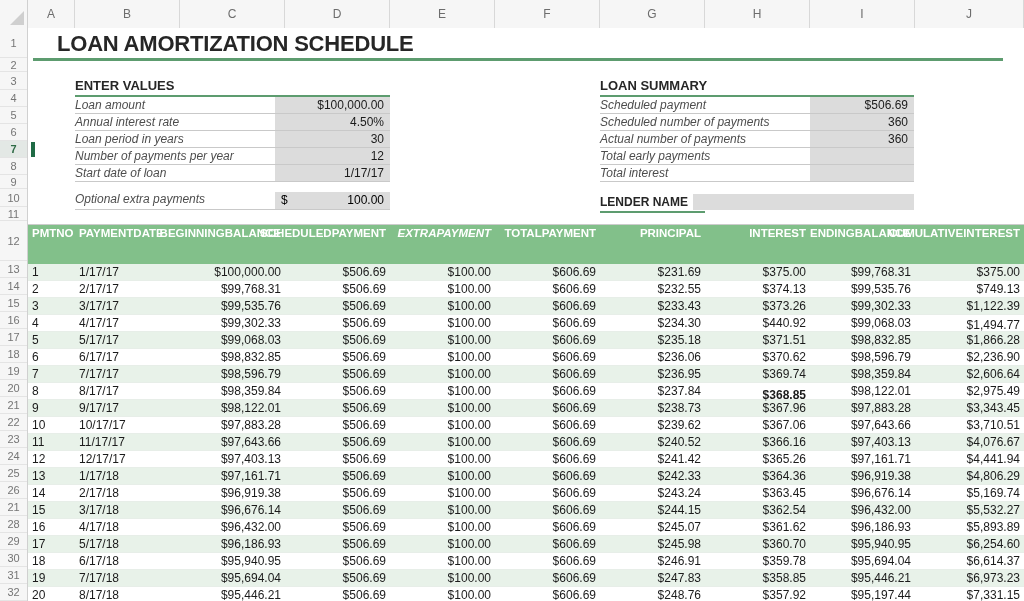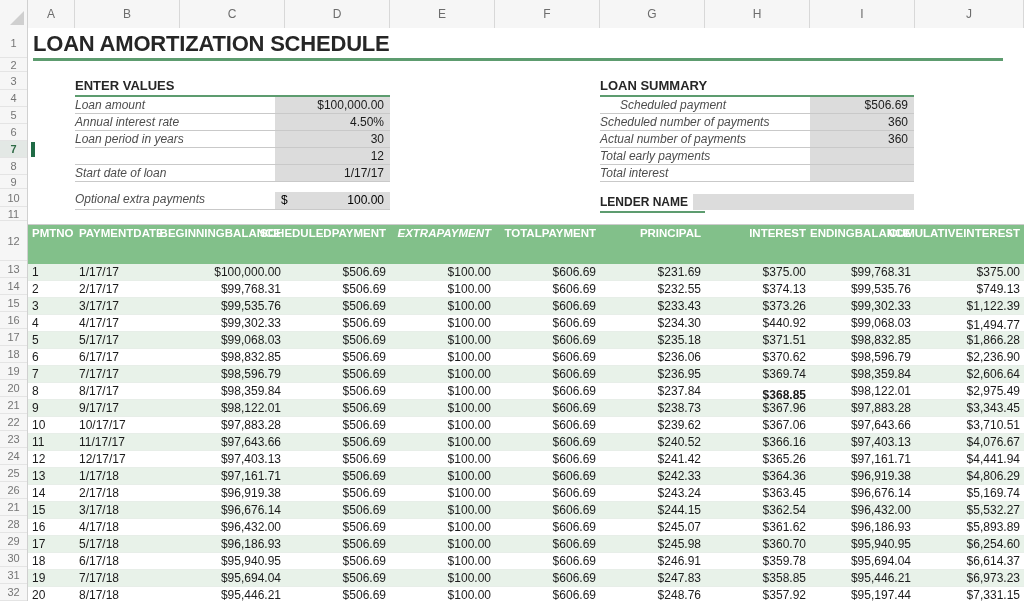--- a/index.html
+++ b/index.html
@@ -88,20 +88,21 @@
     height: 573px;
   }
 
   
   .title-txt {
     font-size: 22px;
     font-weight: bold;
     color: #262626;
     letter-spacing: -0.2px;
     white-space: nowrap;
+    margin-left: 24px;
   }
 
   
   .sec-label {
     font-size: 13px;
     font-weight: bold;
     color: #262626;
     white-space: nowrap;
   }
   .sec-rule {
@@ -239,20 +240,21 @@
           <div class="italic-label" style="position: absolute; left: 0px; top: 1px; width: 198px;">Annual interest rate</div>
           <div class="shade" style="position: absolute; left: 200px; top: 0px; width: 115px; height: 16px; display: flex; align-items: center; justify-content: flex-end; padding-right: 6px; font-size: 12px; color: rgb(27, 27, 27);">4.50%</div>
           <div style="position: absolute; left: 0px; top: 16px; width: 315px; height: 1px; background: rgb(201, 201, 201);"></div>
         </div>
         <div style="position: absolute; left: 47px; top: 103px; width: 315px; height: 17px;">
           <div class="italic-label" style="position: absolute; left: 0px; top: 1px; width: 198px;">Loan period in years</div>
           <div class="shade" style="position: absolute; left: 200px; top: 0px; width: 115px; height: 16px; display: flex; align-items: center; justify-content: flex-end; padding-right: 6px; font-size: 12px; color: rgb(27, 27, 27);">30</div>
           <div style="position: absolute; left: 0px; top: 16px; width: 315px; height: 1px; background: rgb(201, 201, 201);"></div>
         </div>
         <div style="position: absolute; left: 47px; top: 120px; width: 315px; height: 17px;">
+          <div class="italic-label" style="position: absolute; left: 0px; top: 1px; width: 198px;">Number of payments per year</div>
           <div class="shade" style="position: absolute; left: 200px; top: 0px; width: 115px; height: 16px; display: flex; align-items: center; justify-content: flex-end; padding-right: 6px; font-size: 12px; color: rgb(27, 27, 27);">12</div>
           <div style="position: absolute; left: 0px; top: 16px; width: 315px; height: 1px; background: rgb(201, 201, 201);"></div>
         </div>
         <div style="position: absolute; left: 47px; top: 137px; width: 315px; height: 17px;">
           <div class="italic-label" style="position: absolute; left: 0px; top: 1px; width: 198px;">Start date of loan</div>
           <div class="shade" style="position: absolute; left: 200px; top: 0px; width: 115px; height: 16px; display: flex; align-items: center; justify-content: flex-end; padding-right: 6px; font-size: 12px; color: rgb(27, 27, 27);">1/17/17</div>
           <div style="position: absolute; left: 0px; top: 16px; width: 315px; height: 1px; background: rgb(201, 201, 201);"></div>
         </div>
       </div>
 
@@ -263,21 +265,21 @@
         <span style="position:absolute; right:6px; top:1px; font-size:12px;">100.00</span>
       </div>
       <div style="position:absolute; left:0; top:17px; width:315px; height:1px; background:#c9c9c9;"></div>
     </div>
 
     <div style="position:absolute; left:572px; top:50px;" class="sec-label">LOAN SUMMARY</div>
     <div class="sec-rule" style="left:572px; top:67px; width:314px;"></div>
 
     <div id="loan-summary-rows">
         <div style="position: absolute; left: 572px; top: 69px; width: 314px; height: 17px;">
-          <div class="italic-label" style="position: absolute; left: 0px; top: 1px; width: 208px; margin-left: 20px;">Scheduled payment</div>
+          <div class="italic-label" style="position: absolute; left: 0px; top: 1px; width: 208px;">Scheduled payment</div>
           <div class="shade" style="position: absolute; left: 210px; top: 0px; width: 104px; height: 16px; display: flex; align-items: center; justify-content: flex-end; padding-right: 6px; font-size: 12px; color: rgb(27, 27, 27);">$506.69</div>
           <div style="position: absolute; left: 0px; top: 16px; width: 314px; height: 1px; background: rgb(201, 201, 201);"></div>
         </div>
         <div style="position: absolute; left: 572px; top: 86px; width: 314px; height: 17px;">
           <div class="italic-label" style="position: absolute; left: 0px; top: 1px; width: 208px;">Scheduled number of payments</div>
           <div class="shade" style="position: absolute; left: 210px; top: 0px; width: 104px; height: 16px; display: flex; align-items: center; justify-content: flex-end; padding-right: 6px; font-size: 12px; color: rgb(27, 27, 27);">360</div>
           <div style="position: absolute; left: 0px; top: 16px; width: 314px; height: 1px; background: rgb(201, 201, 201);"></div>
         </div>
         <div style="position: absolute; left: 572px; top: 103px; width: 314px; height: 17px;">
           <div class="italic-label" style="position: absolute; left: 0px; top: 1px; width: 208px;">Actual number of payments</div>

